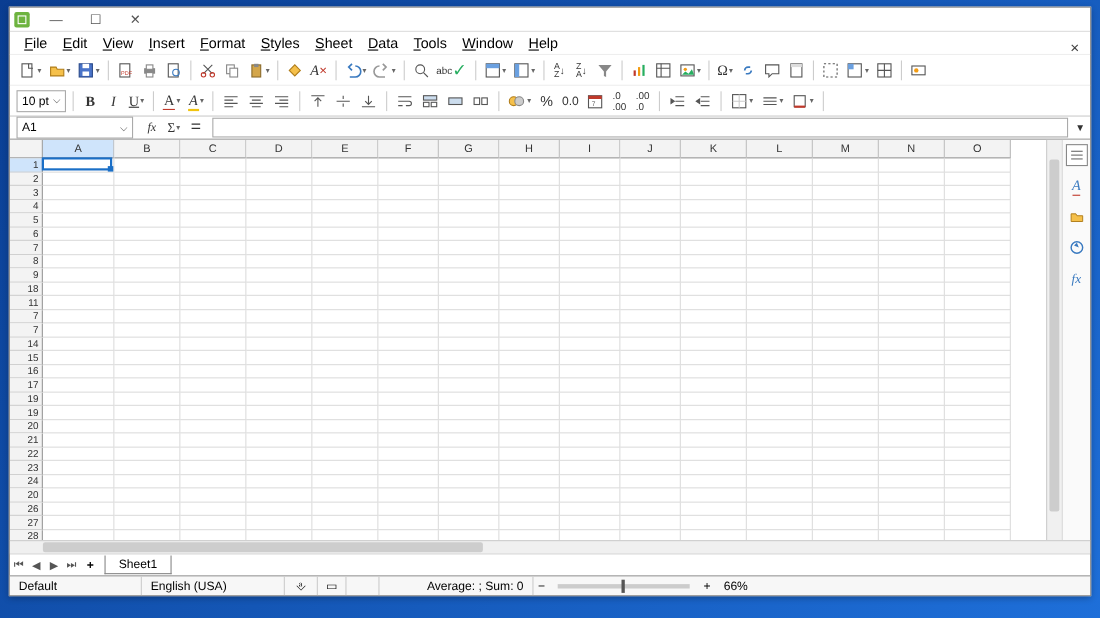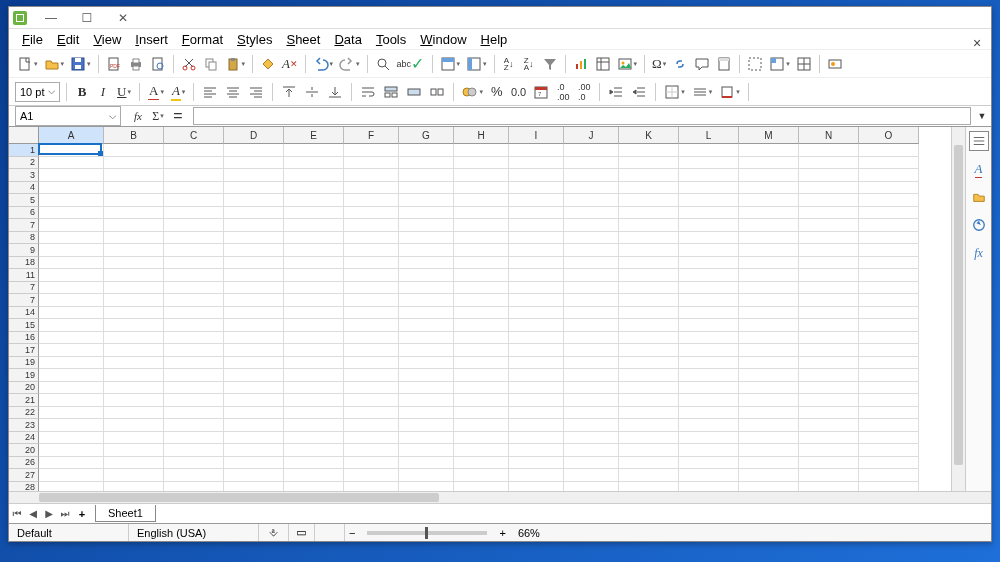--- a/index.html
+++ b/index.html
@@ -1006,20 +1006,21 @@
     <div class="tabadd">+</div>
     <div class="sheettab">Sheet1</div>
   </div>
 
   <div class="statusbar">
     <div class="sseg" style="width:120px;">Default</div>
     <div class="sseg" style="width:130px;">English (USA)</div>
     <div class="sseg" style="width:30px;justify-content:center;">⎀</div>
     <div class="sseg" style="width:26px;justify-content:center;">▭</div>
     <div class="sseg" style="width:30px;"></div>
+    <div class="sseg" style="width:140px;justify-content:flex-end;">Average: ; Sum: 0</div>
     <div class="sseg" style="border:none;padding:0 4px;">−</div>
     <div class="zoomslider">
         <div class="zt"></div>
       </div>
     <div class="sseg" style="border:none;padding:0 4px;">+</div>
     <div class="sseg" style="border:none;">66%</div>
   </div>
 
 </div>
 

